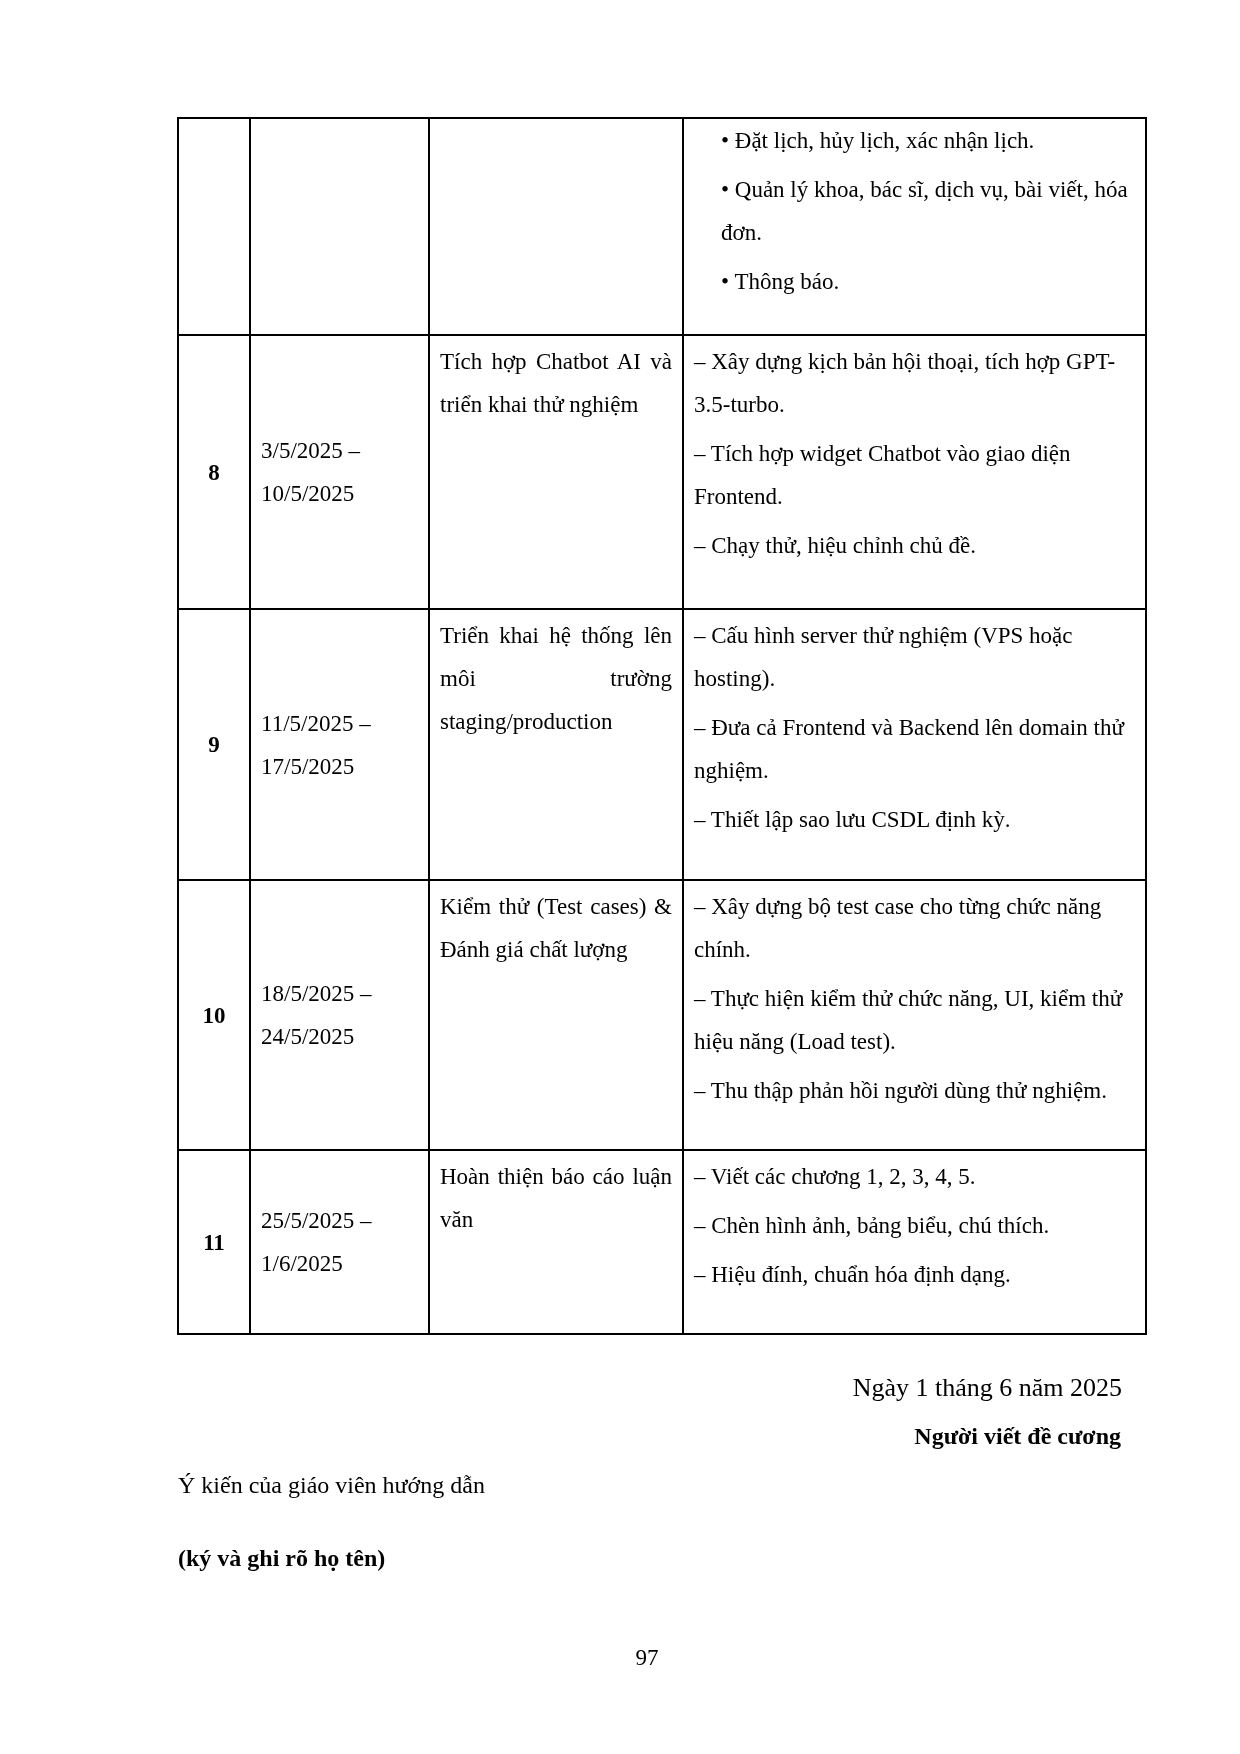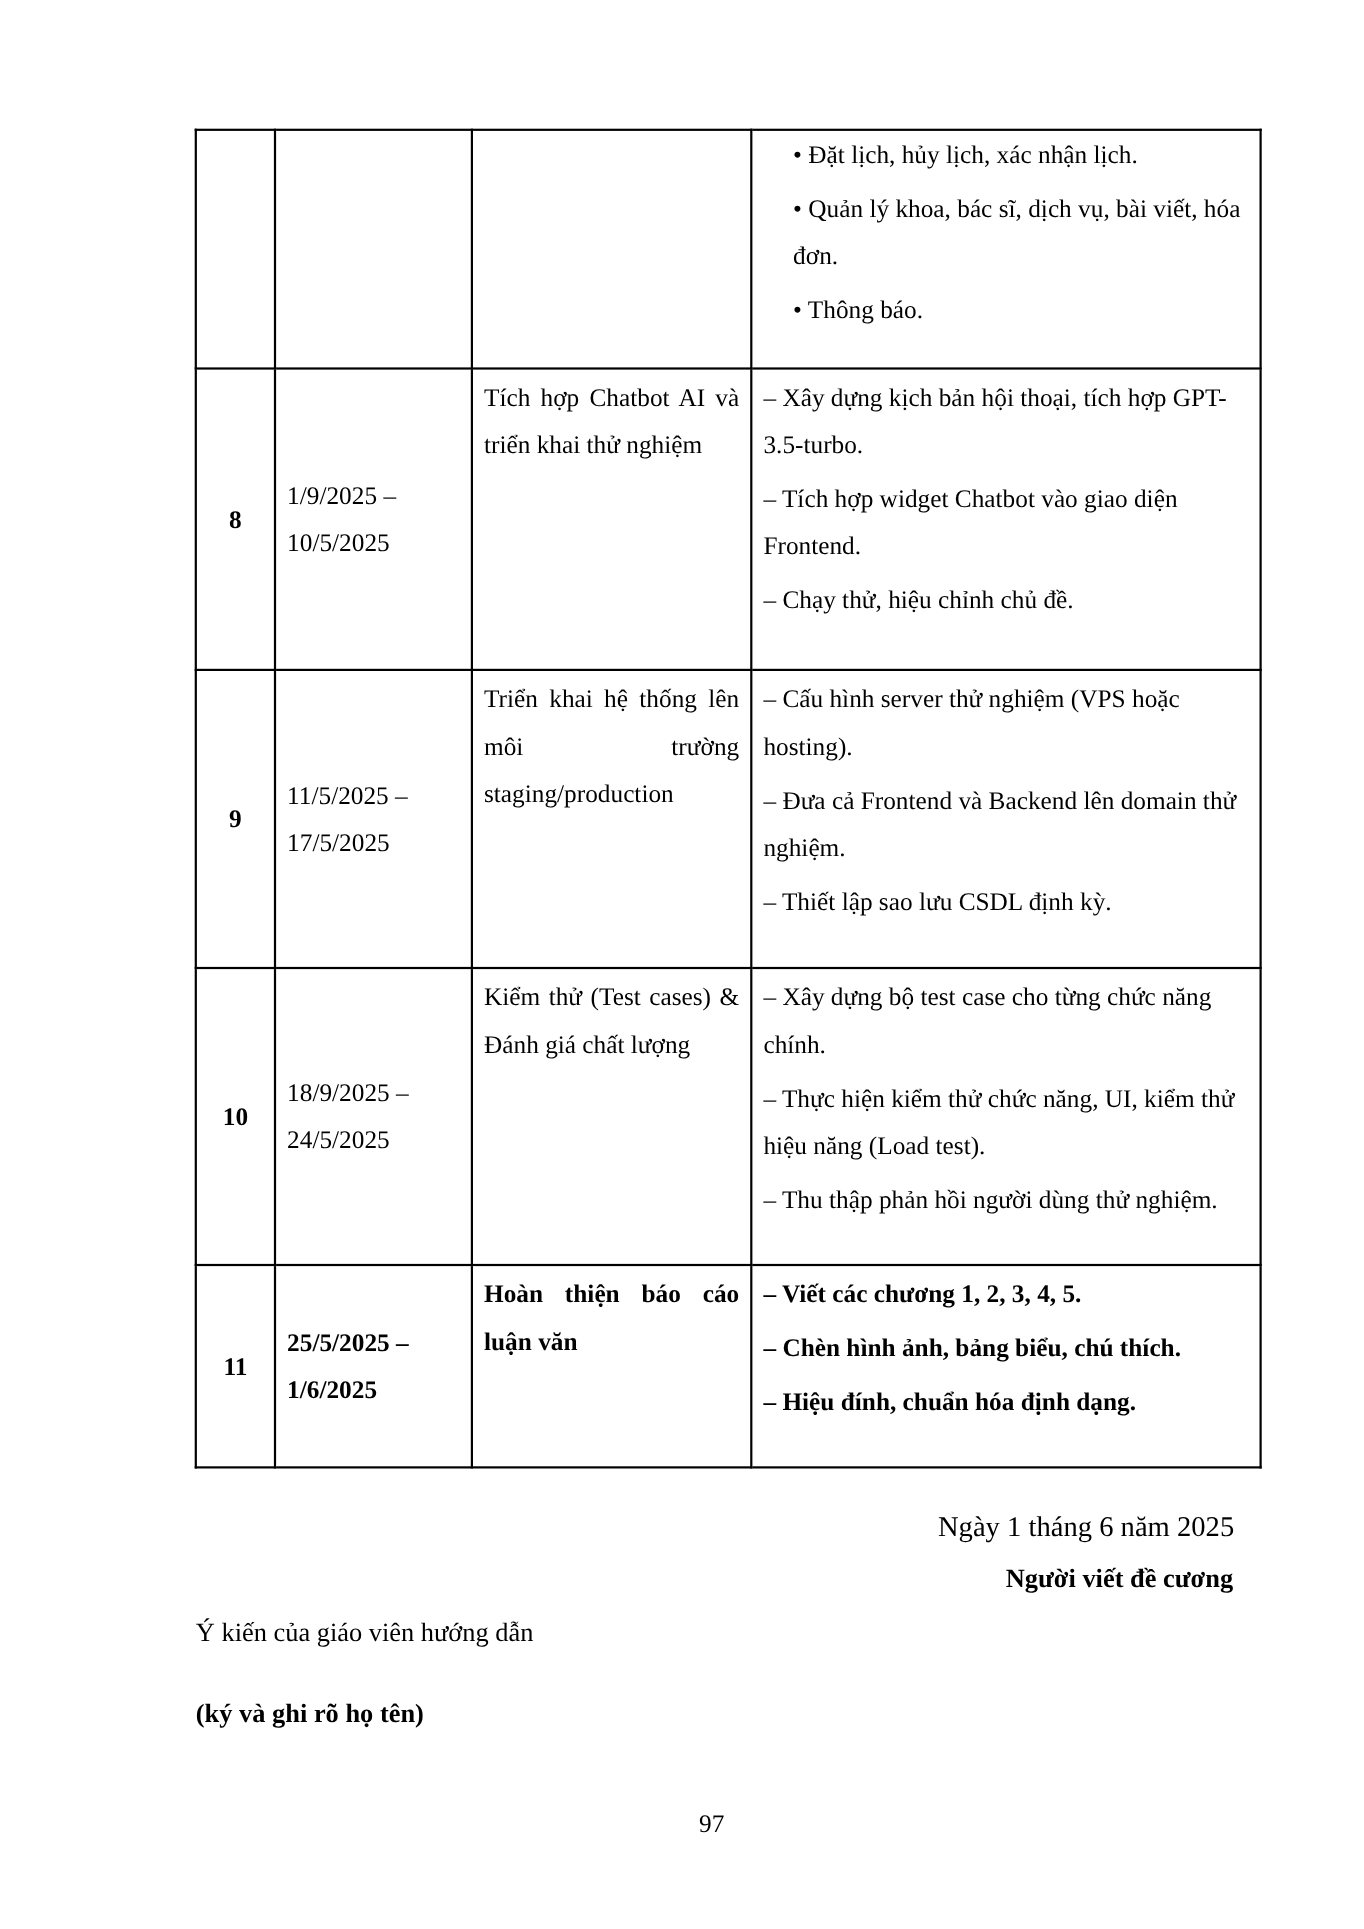--- a/index.html
+++ b/index.html
@@ -24,21 +24,21 @@
   .c-date { width: 167px; vertical-align: middle !important; padding-left: 10px !important; }
   .c-task { width: 232px; text-align: justify; padding: 4px 10px 0 10px !important; margin-left: 27px; }
   .c-detail { padding: 4px 10px 0 10px !important; }
   .task-inner { text-align: justify; text-align-last: left; }
   .para { margin: 0 0 6px 0; }
   .para.bullet { padding-left: 27px; }
   .row-cont td { height: 211px; }
   .row-r8 td { height: 268px; }
   .row-r9 td { height: 265px; }
   .row-r10 td { height: 264px; }
-  .row-r11 td { height: 178px; font-weight: bold; }
+  .row-r11 td { height: 178px; }
   .row-cont .c-detail { padding-top: 0 !important; border-radius: 16px; }
   .signature-date {
     position: absolute; right: 118px; top: 1373px;
     font-size: 26px; text-align: center;
   }
   .signature-role {
     position: absolute; right: 119px; top: 1423px;
     font-size: 24px; font-weight: bold;
   }
   .advisor-title {
@@ -65,21 +65,21 @@
       <td class="c-task"></td>
       <td class="c-detail">
         <p class="para bullet">• Đặt lịch, hủy lịch, xác nhận lịch.</p>
         <p class="para bullet" style="text-indent:0">• Quản lý khoa, bác sĩ, dịch vụ, bài viết, hóa đơn.</p>
         <p class="para bullet">• Thông báo.</p>
       </td>
     </tr>
     <tr class="row-r8">
       <td class="c-no">8</td>
       <td class="c-date">
-        <div>1/9/2025 –</div>
+        <div>3/5/2025 –</div>
         <div>10/5/2025</div>
       </td>
       <td class="c-task">
         <div class="task-inner">Tích hợp Chatbot AI và triển khai thử nghiệm</div>
       </td>
       <td class="c-detail">
         <p class="para">– Xây dựng kịch bản hội thoại, tích hợp GPT-3.5-turbo.</p>
         <p class="para">– Tích hợp widget Chatbot vào giao diện Frontend.</p>
         <p class="para">– Chạy thử, hiệu chỉnh chủ đề.</p>
       </td>
@@ -95,21 +95,21 @@
       </td>
       <td class="c-detail">
         <p class="para">– Cấu hình server thử nghiệm (VPS hoặc hosting).</p>
         <p class="para">– Đưa cả Frontend và Backend lên domain thử nghiệm.</p>
         <p class="para">– Thiết lập sao lưu CSDL định kỳ.</p>
       </td>
     </tr>
     <tr class="row-r10">
       <td class="c-no">10</td>
       <td class="c-date">
-        <div>18/9/2025 –</div>
+        <div>18/5/2025 –</div>
         <div>24/5/2025</div>
       </td>
       <td class="c-task">
         <div class="task-inner">Kiểm thử (Test cases) &amp; Đánh giá chất lượng</div>
       </td>
       <td class="c-detail">
         <p class="para">– Xây dựng bộ test case cho từng chức năng chính.</p>
         <p class="para">– Thực hiện kiểm thử chức năng, UI, kiểm thử hiệu năng (Load test).</p>
         <p class="para">– Thu thập phản hồi người dùng thử nghiệm.</p>
       </td>

